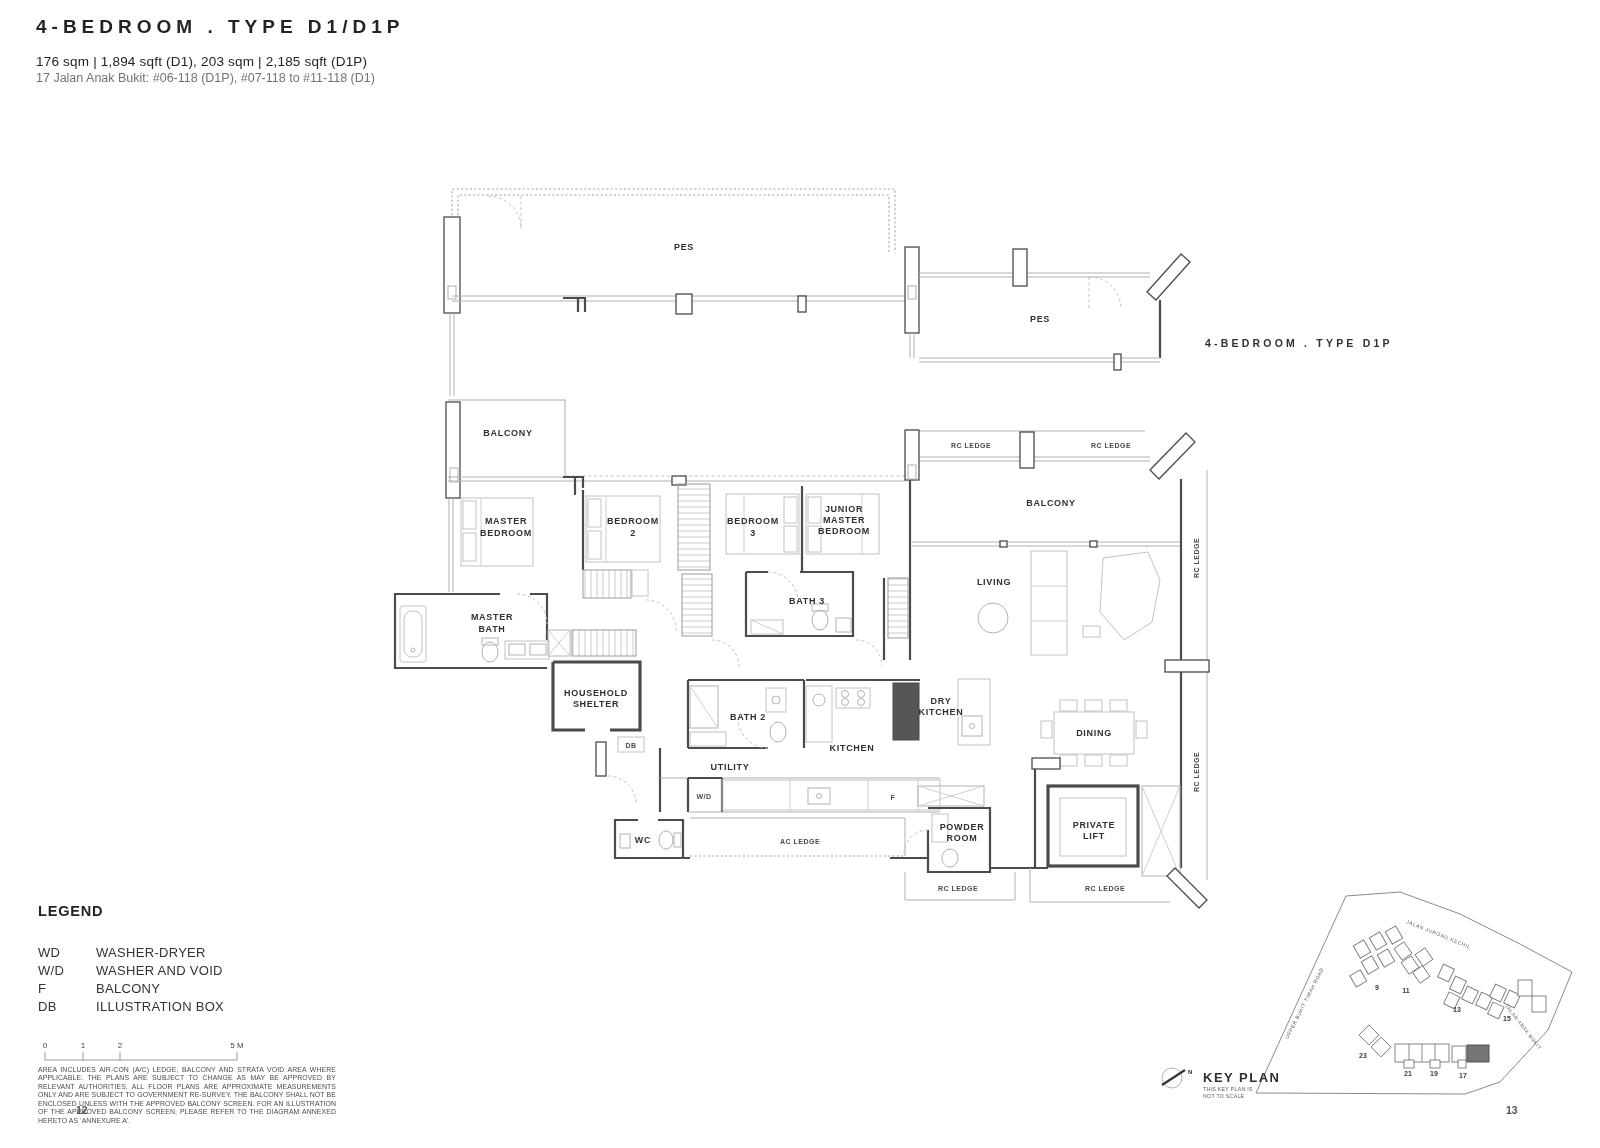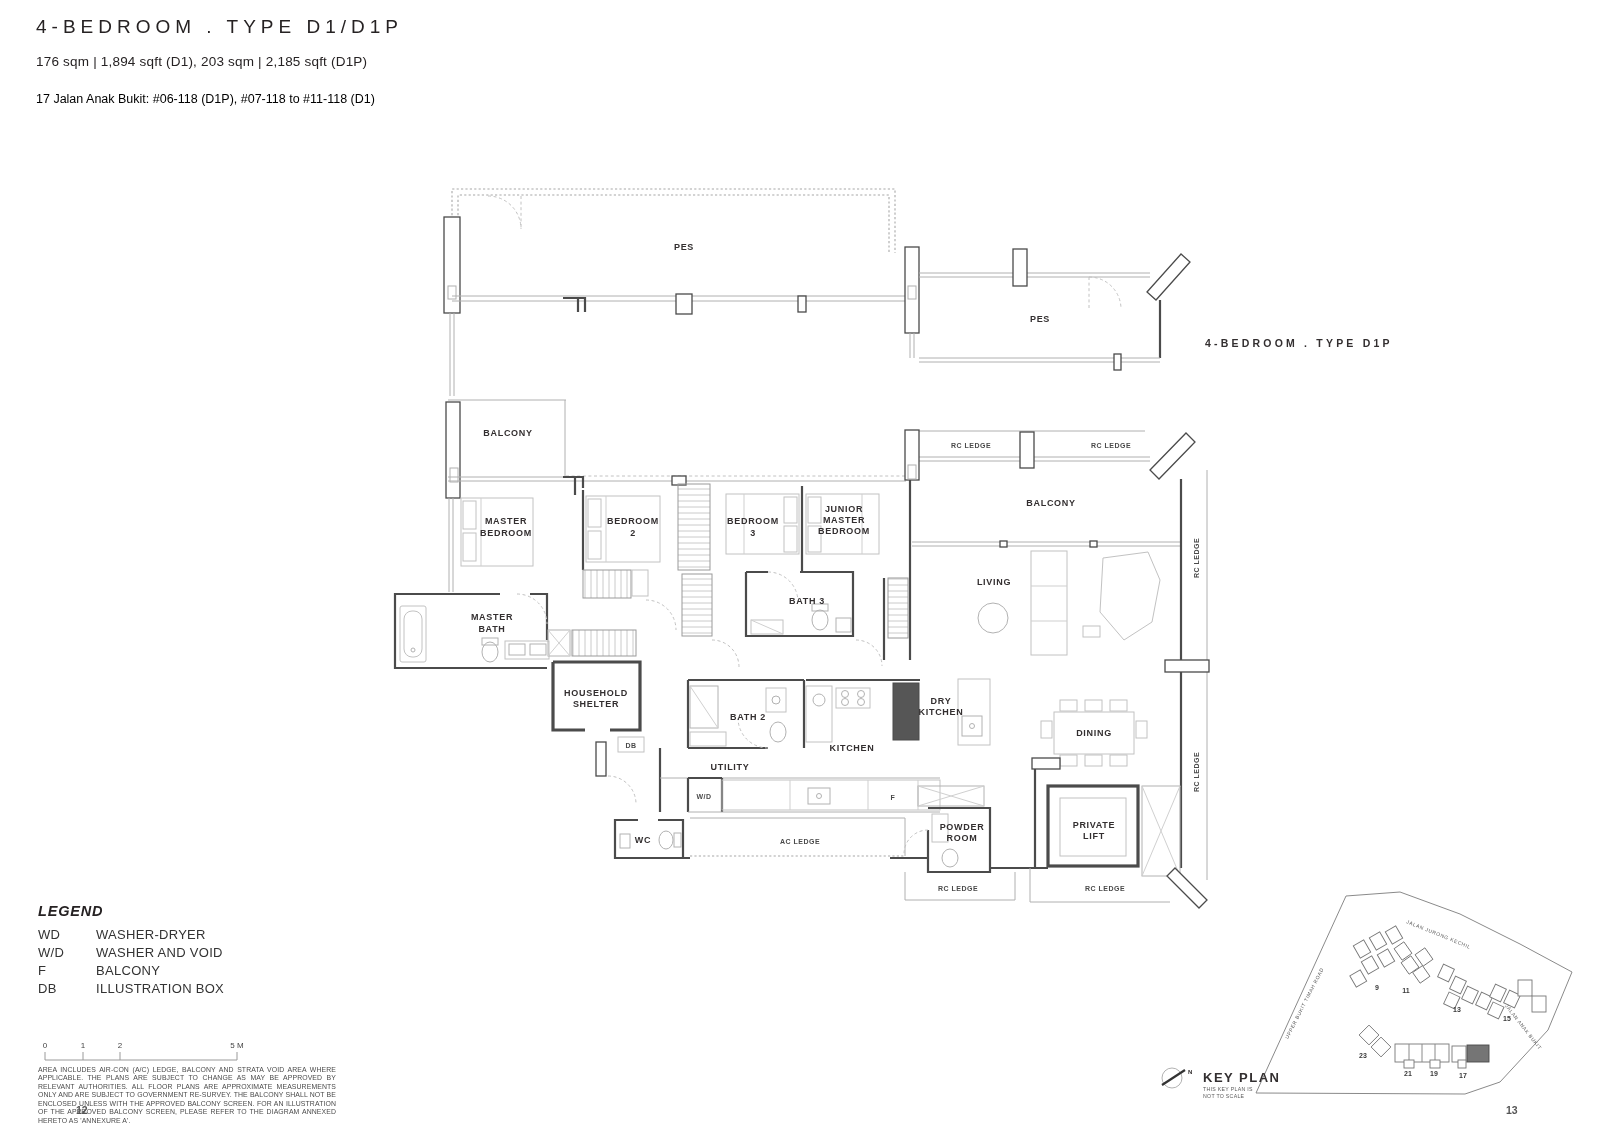--- a/index.html
+++ b/index.html
@@ -1,22 +1,22 @@
 <!DOCTYPE html>
 <html><head>
 <meta charset="utf-8">
 <style>
   html,body{margin:0;padding:0;background:#ffffff;}
   body{width:1600px;height:1148px;position:relative;font-family:"Liberation Sans",sans-serif;color:#2b2627;overflow:hidden;}
   .hdr{position:absolute;left:36px;top:16px;}
-  .hdr .title{font-size:19px;font-weight:normal;letter-spacing:5px;color:#262223;}
+  .hdr .title{font-size:19px;font-weight:bold;letter-spacing:5px;color:#262223;}
   .hdr .area{font-size:13.5px;margin-top:16px;letter-spacing:.2px;color:#262223;}
-  .hdr .addr{font-size:12.5px;margin-top:23px;color:#000000;}
+  .hdr .addr{font-size:12.5px;margin-top:2px;color:#737373;}
   .legend{position:absolute;left:38px;top:903px;}
-  .legend .lg-title{font-size:14.5px;font-weight:bold;letter-spacing:.8px;margin-bottom:8px;color:#262223;font-style:italic;}
+  .legend .lg-title{font-size:14.5px;font-weight:bold;letter-spacing:.8px;margin-bottom:26px;color:#262223;}
   .legend .row{display:flex;font-size:13px;font-weight:normal;letter-spacing:.3px;margin-bottom:3px;color:#333;}
   .legend .abbr{width:58px;}
   .disclaimer{position:absolute;left:38px;top:1066px;width:298px;font-size:6.9px;line-height:1.22;text-align:justify;color:#4a4a4a;letter-spacing:.1px;}
   .pagenum{position:absolute;font-size:10.5px;color:#555;font-weight:bold;}
   .pg-left{left:76px;top:1104px;}
   .pg-right{left:1506px;top:1104px;}
   svg{position:absolute;left:0;top:0;}
   svg text{fill:#332f30;font-family:"Liberation Sans",sans-serif;}
   .lbl{font-size:9px;font-weight:bold;letter-spacing:.7px;text-anchor:middle;}
   .sm{font-size:7px;font-weight:bold;letter-spacing:.5px;text-anchor:middle;fill:#4a4a4a;}

